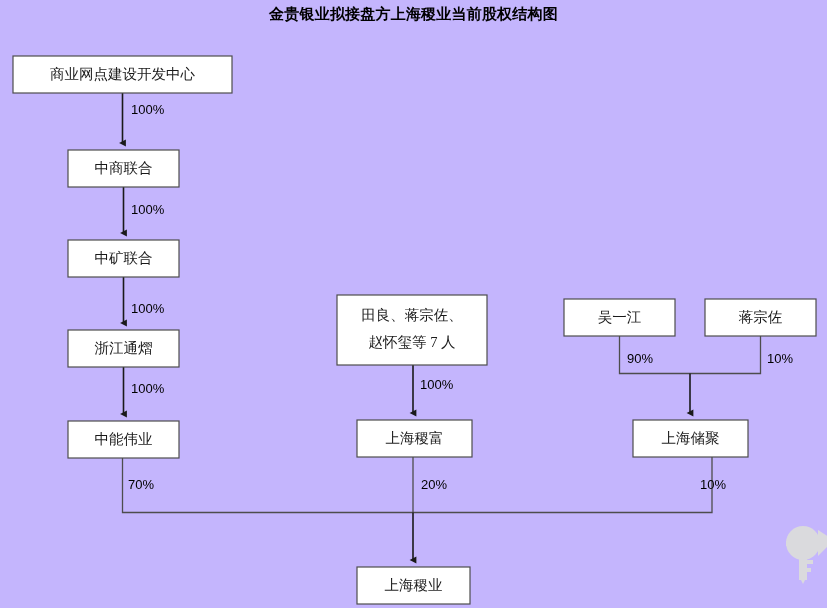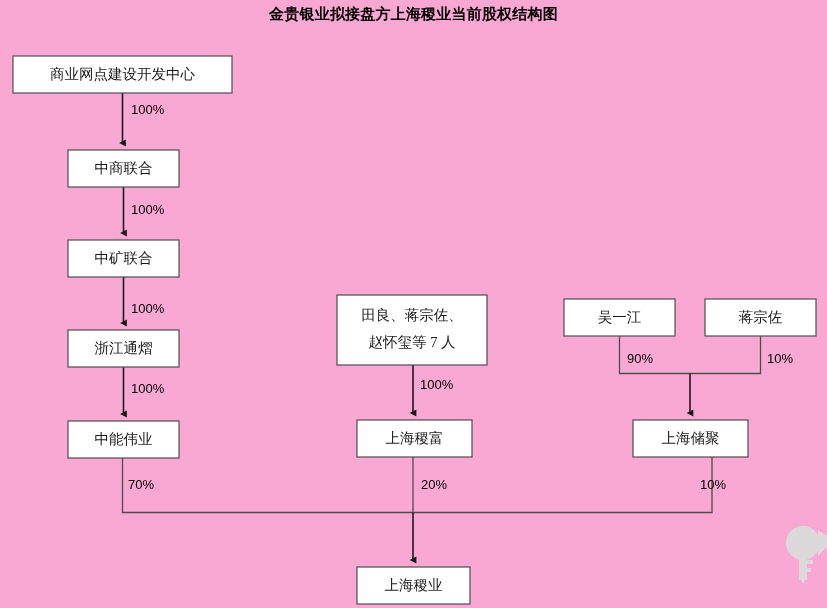--- a/index.html
+++ b/index.html
@@ -7,21 +7,21 @@
     padding: 0;
     background: #ffffff;
   }
   body {
     font-family: "Liberation Serif", "DejaVu Serif", serif;
   }
   #page {
     position: relative;
     width: 827px;
     height: 608px;
-    background: #f9a8d4;
+    background: #c4b5fd;
     overflow: hidden;
   }
   #diagram-title {
     position: absolute;
     left: 0;
     top: 5px;
     width: 827px;
     text-align: center;
     font-size: 15px;
     font-weight: bold;

